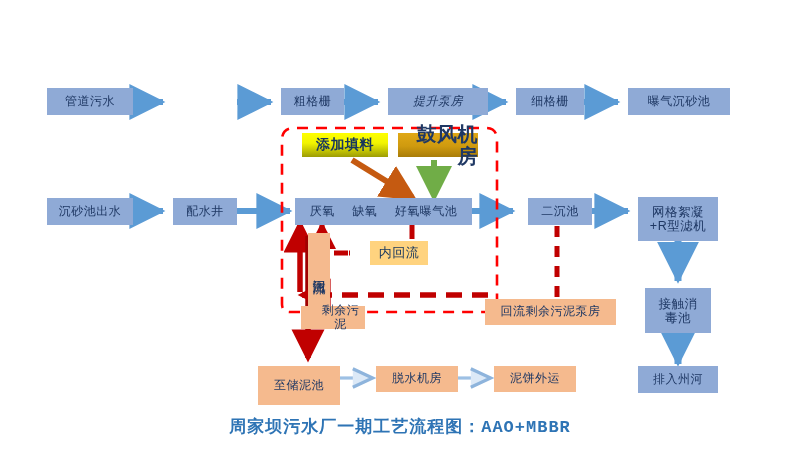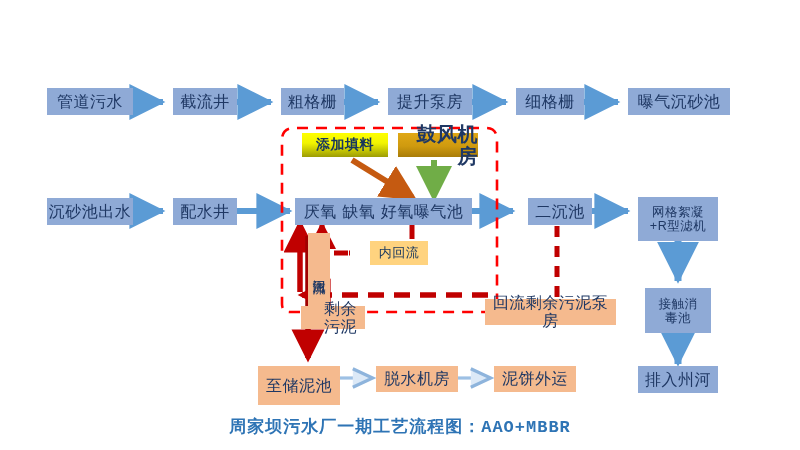--- a/index.html
+++ b/index.html
@@ -18,21 +18,21 @@
   
   .box {
     position: absolute;
     box-sizing: border-box;
     display: flex;
     align-items: center;
     justify-content: center;
     text-align: center;
     line-height: 1.12;
     white-space: pre-line;
-    font-size: 16px;
+    font-size: 12px;
     letter-spacing: 0.5px;
   }
   .box.blue {
     background: #8faad6;
     color: #1f3864;
   }
   .box.peach {
     background: #f5ba8e;
     color: #1f3864;
   }
@@ -153,23 +153,22 @@
     <line x1="300" y1="292" x2="300" y2="224" stroke="#c00000" stroke-width="5.5" marker-end="url(#ahRed)"></line>
 
     <line x1="308" y1="236" x2="308" y2="358" stroke="#a00000" stroke-width="5.5" marker-end="url(#ahRed)"></line>
 
     <line x1="488" y1="295" x2="302" y2="295" stroke="#c00000" stroke-width="5.5" stroke-dasharray="16 10" marker-end="url(#ahRed)"></line>
 
     <line x1="557" y1="226" x2="557" y2="297" stroke="#c00000" stroke-width="5" stroke-dasharray="11 9"></line>
   </svg>
 
   <div class="box blue" style="left:47px;  top:88px; width:86px;  height:27px;">管道污水</div>
-  <div class="box blue" style="left:173px; top:88px; width:64px;  height:27px;">截流井</div>
   <div class="box blue" style="left:281px; top:88px; width:63px;  height:27px;">粗格栅</div>
-  <div class="box blue" style="left:388px; top:88px; width:84px;  height:27px;">提升泵房</div>
+  <div class="box blue" style="left:388px; top:88px; width:100px;  height:27px;font-style:italic;">提升泵房</div>
   <div class="box blue" style="left:516px; top:88px; width:68px;  height:27px;">细格栅</div>
   <div class="box blue" style="left:628px; top:88px; width:102px; height:27px;">曝气沉砂池</div>
 
   <div class="box yellow" style="left:302px; top:133px; width:86px; height:24px;">添加填料</div>
   <div class="box gold" style="left:398px; top:133px; width:80px; height:24px;">鼓风机房</div>
 
   <div class="box blue" style="left:47px;  top:198px; width:86px;  height:27px;">沉砂池出水</div>
   <div class="box blue" style="left:173px; top:198px; width:64px;  height:27px;">配水井</div>
 
   <div class="box blue" style="left:528px; top:198px; width:64px;  height:27px;">二沉池</div>

